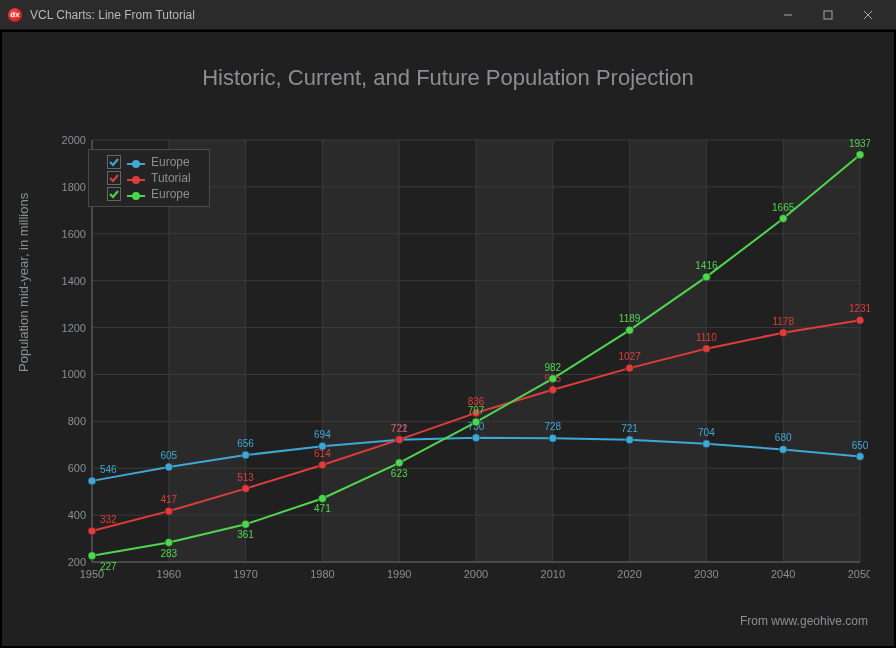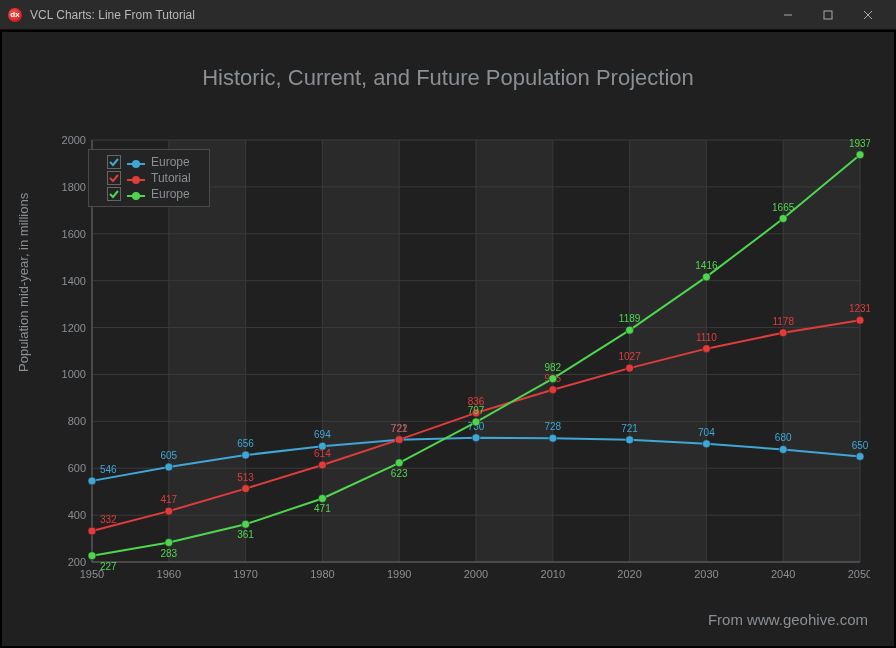--- a/index.html
+++ b/index.html
@@ -60,21 +60,21 @@
     transform: rotate(-90deg);
     transform-origin: left top;
     color: #8a8f94;
     font-size: 13px;
     white-space: nowrap;
   }
   .attribution {
     position: absolute;
     right: 26px; bottom: 18px;
     color: #8a8f94;
-    font-size: 15px;
+    font-size: 12px;
   }
   .legend {
     position: absolute;
     left: 86px; top: 117px;
     background: #242424;
     border: 1px solid #4a4a4a;
     padding: 4px 6px;
     font-size: 12px;
     z-index: 10;
   }

